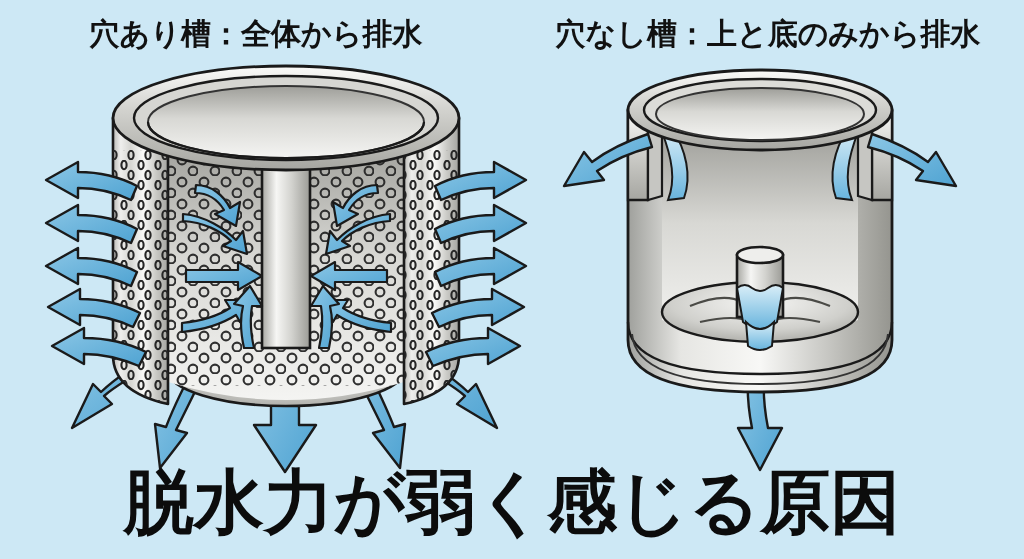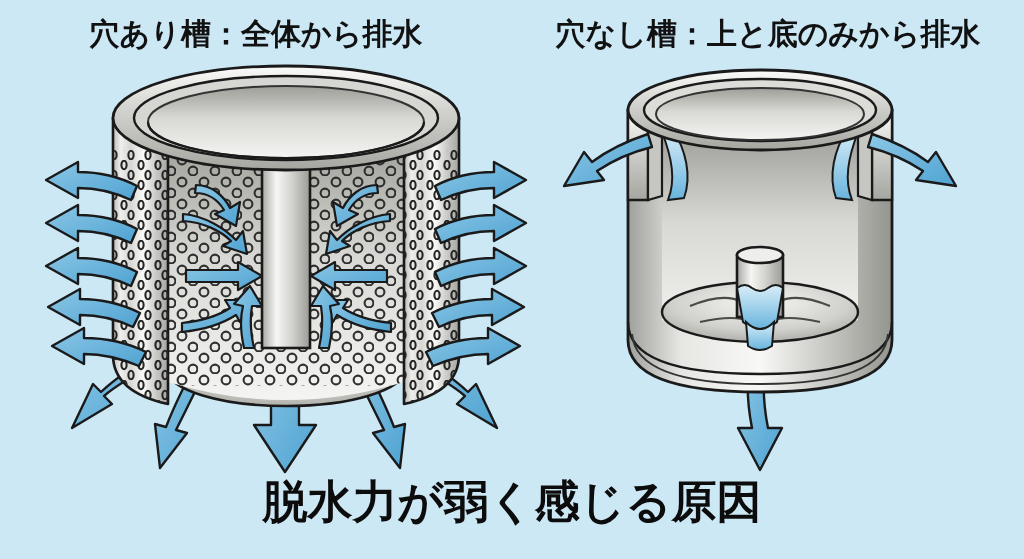--- a/index.html
+++ b/index.html
@@ -28,21 +28,21 @@
   #title-left  { left: 0px;  width: 512px; }
   #title-right { left: 512px; width: 512px; }
 
   #bottom-caption {
     position: absolute;
     left: 0;
     top: 470px;
     width: 1024px;
     text-align: center;
     font-weight: bold;
-    font-size: 45px;
+    font-size: 70px;
     line-height: 64px;
     color: #0c0c0c;
     white-space: nowrap;
   }
 
   .svg-layer {
     position: absolute;
     left: 0;
     top: 0;
     width: 1024px;

